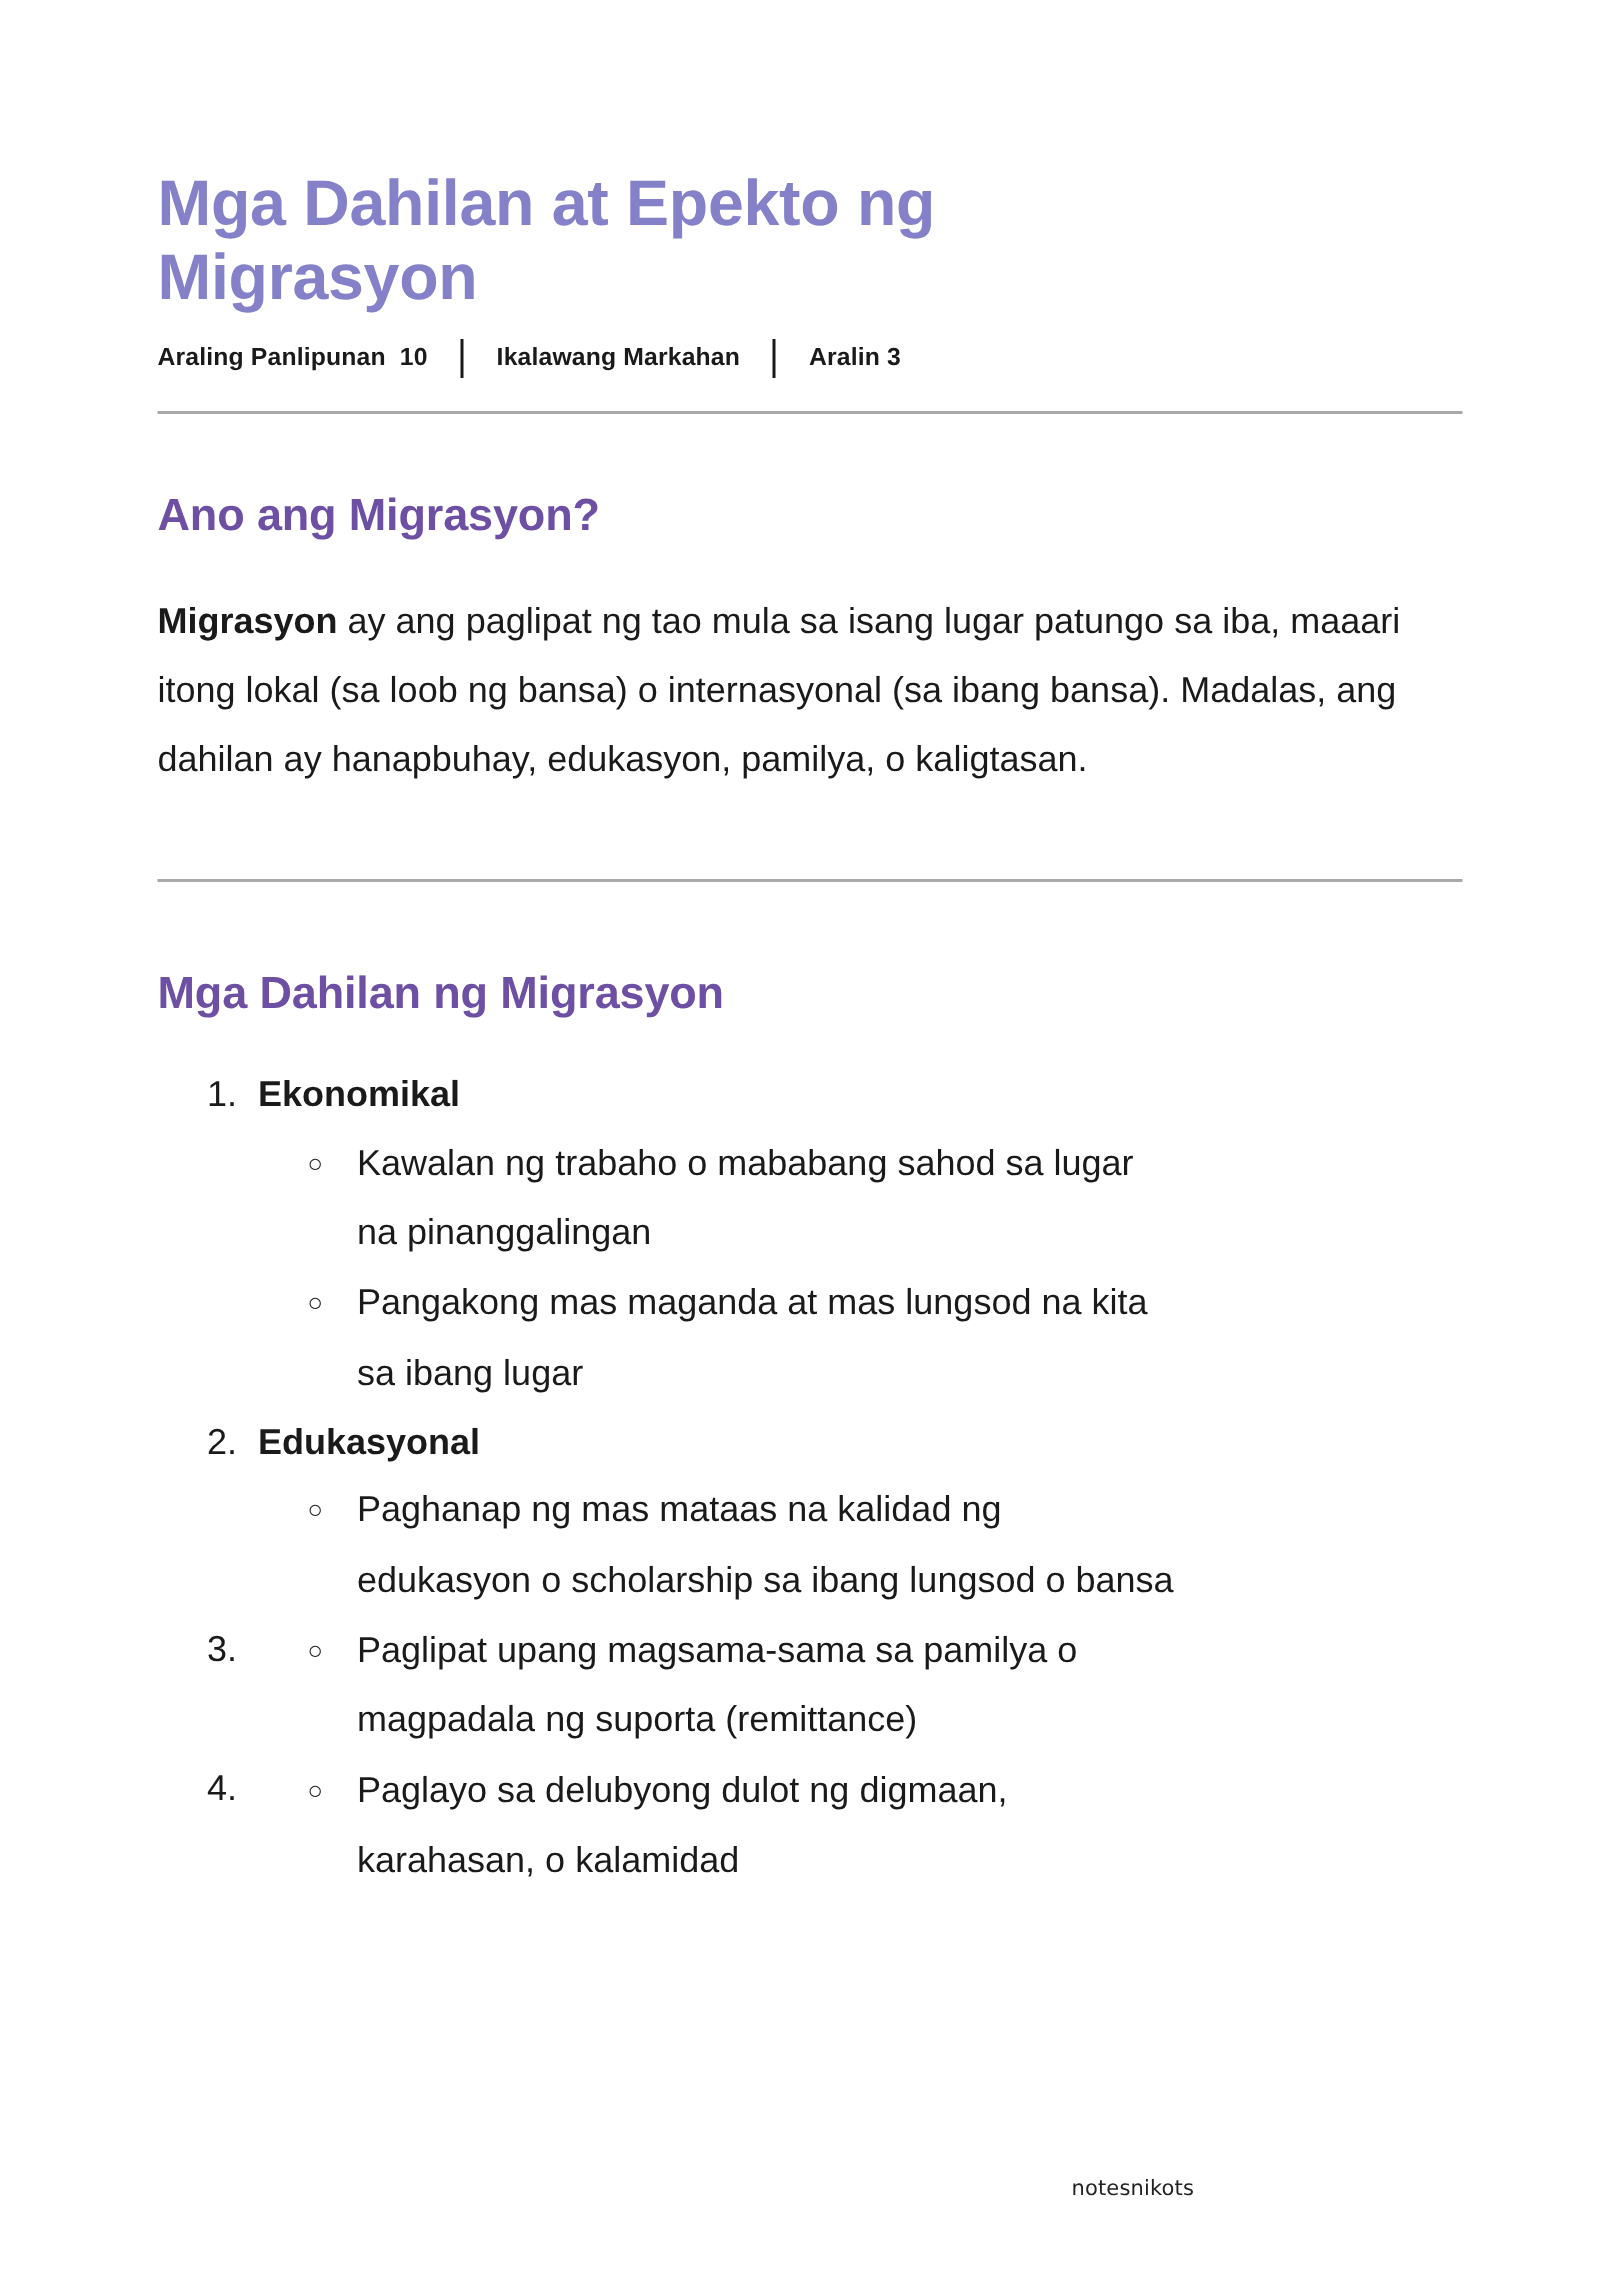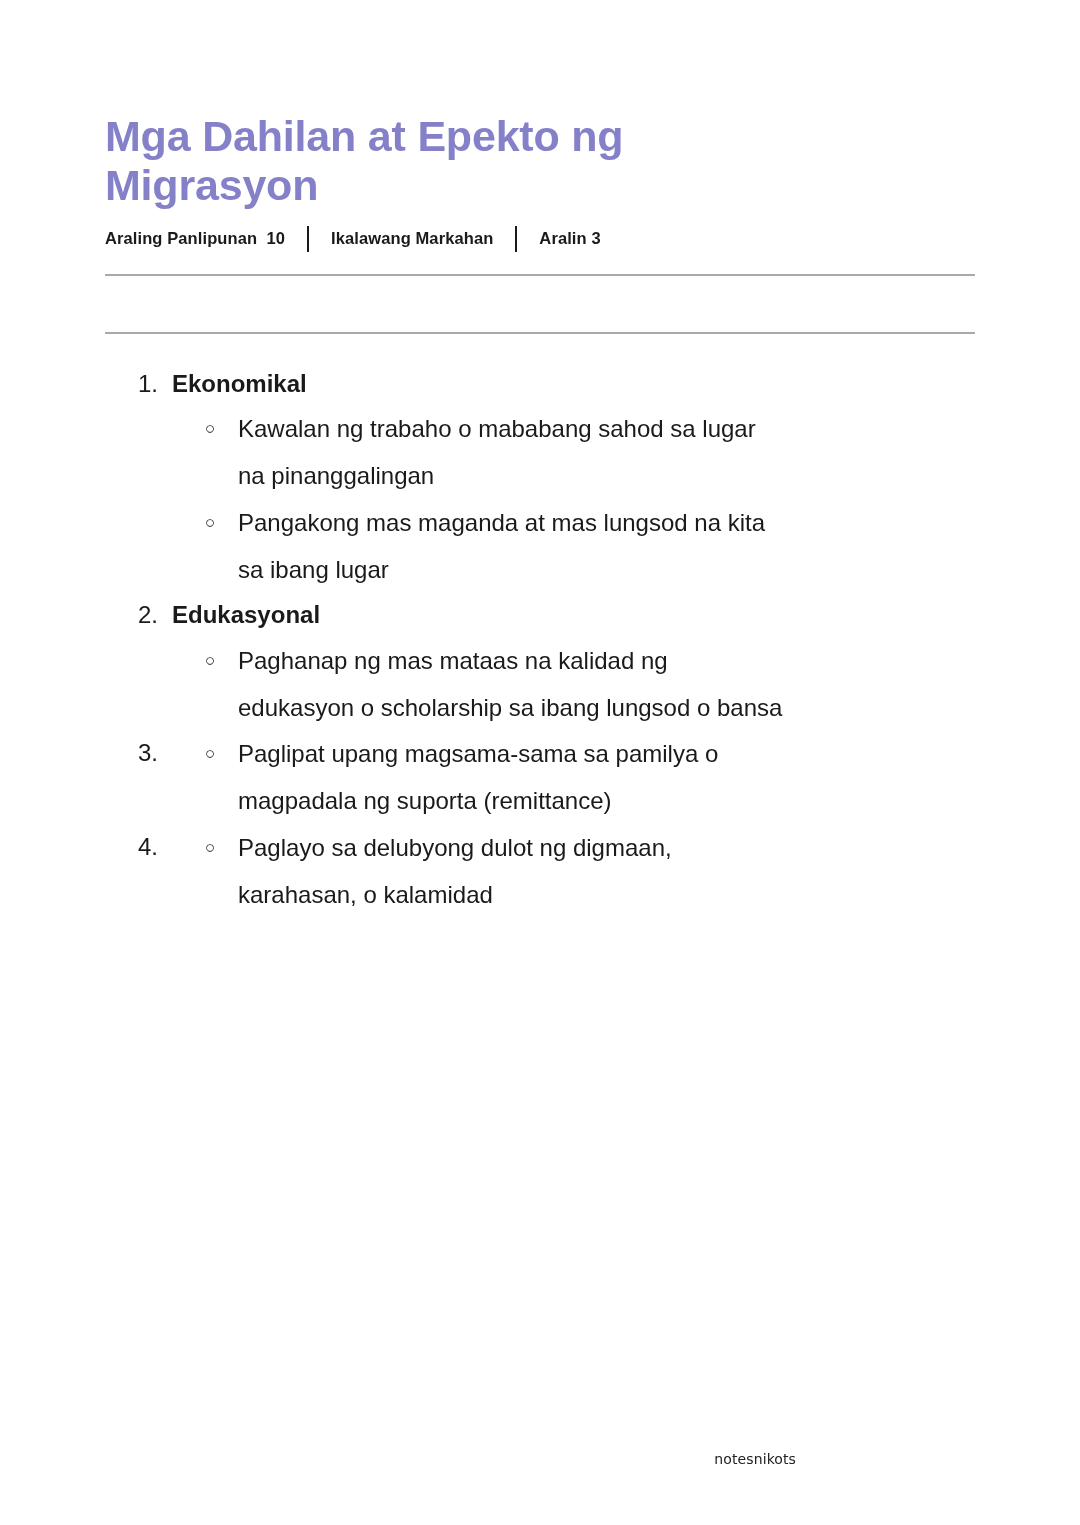--- a/index.html
+++ b/index.html
@@ -157,24 +157,27 @@
   <div class="subtitle">
     <span class="seg">Araling Panlipunan  10</span>
     <span class="sep"></span>
     <span class="seg">Ikalawang Markahan</span>
     <span class="sep"></span>
     <span class="seg">Aralin 3</span>
   </div>
 
   <hr class="rule rule-top">
 
-
+  <h2 class="section-heading sec1-heading">Ano ang Migrasyon?</h2>
+
+  <p class="body-text"><b>Migrasyon</b><span> ay ang paglipat ng tao mula sa isang lugar patungo sa iba, maaari itong lokal (sa loob ng bansa) o internasyonal (sa ibang bansa). Madalas, ang dahilan ay hanapbuhay, edukasyon, pamilya, o kaligtasan.</span></p>
 
   <hr class="rule rule-mid">
 
+  <h2 class="section-heading sec2-heading">Mga Dahilan ng Migrasyon</h2>
 
   <ol class="num-list">
 
     <li class="num-item">
       <span class="num-marker">1.</span>
       <span class="num-label">Ekonomikal</span>
       <ul class="sub-list">
         <li class="sub-item">
           <span class="sub-marker">○</span>
           <span>Kawalan ng trabaho o mababang sahod sa lugar na pinanggalingan</span>

